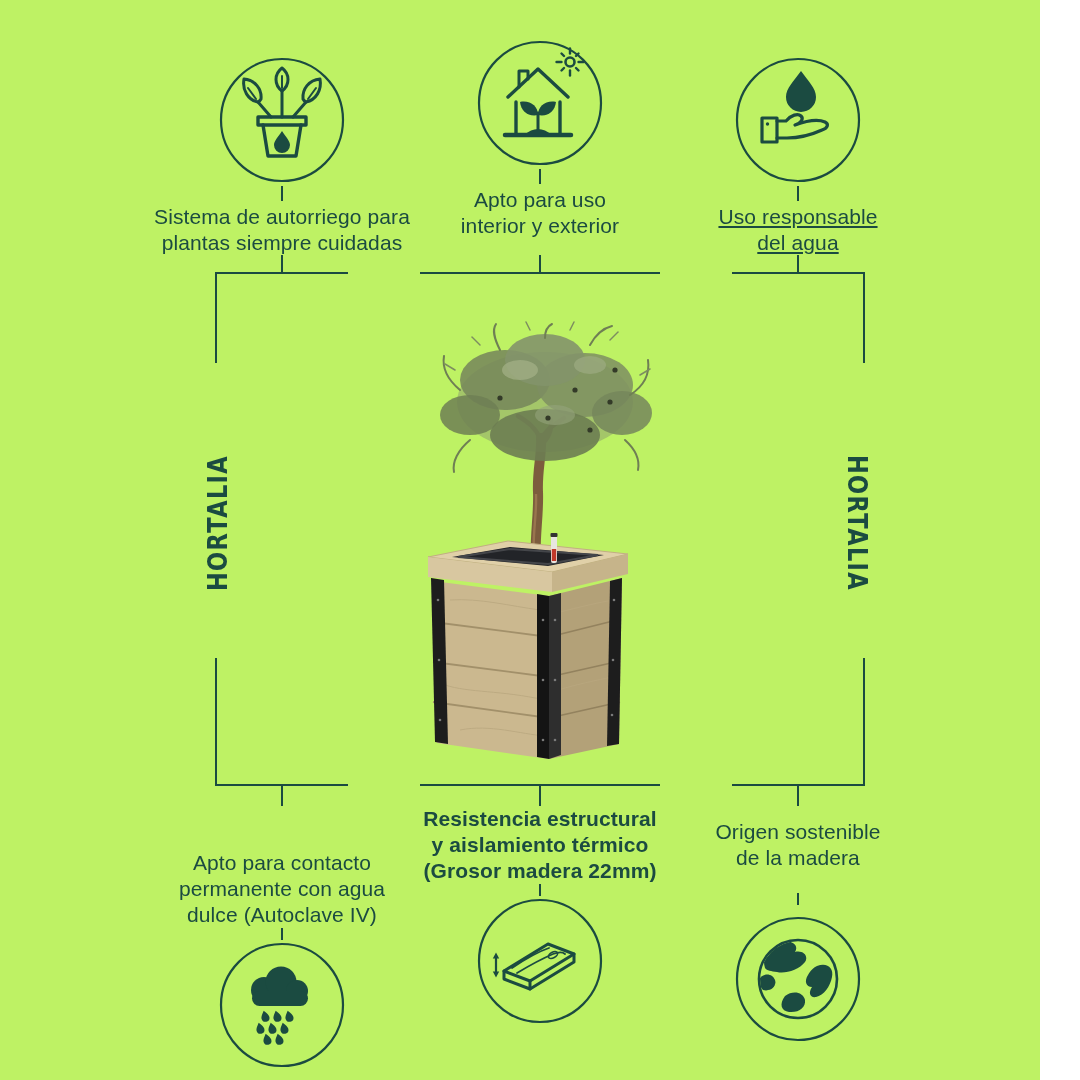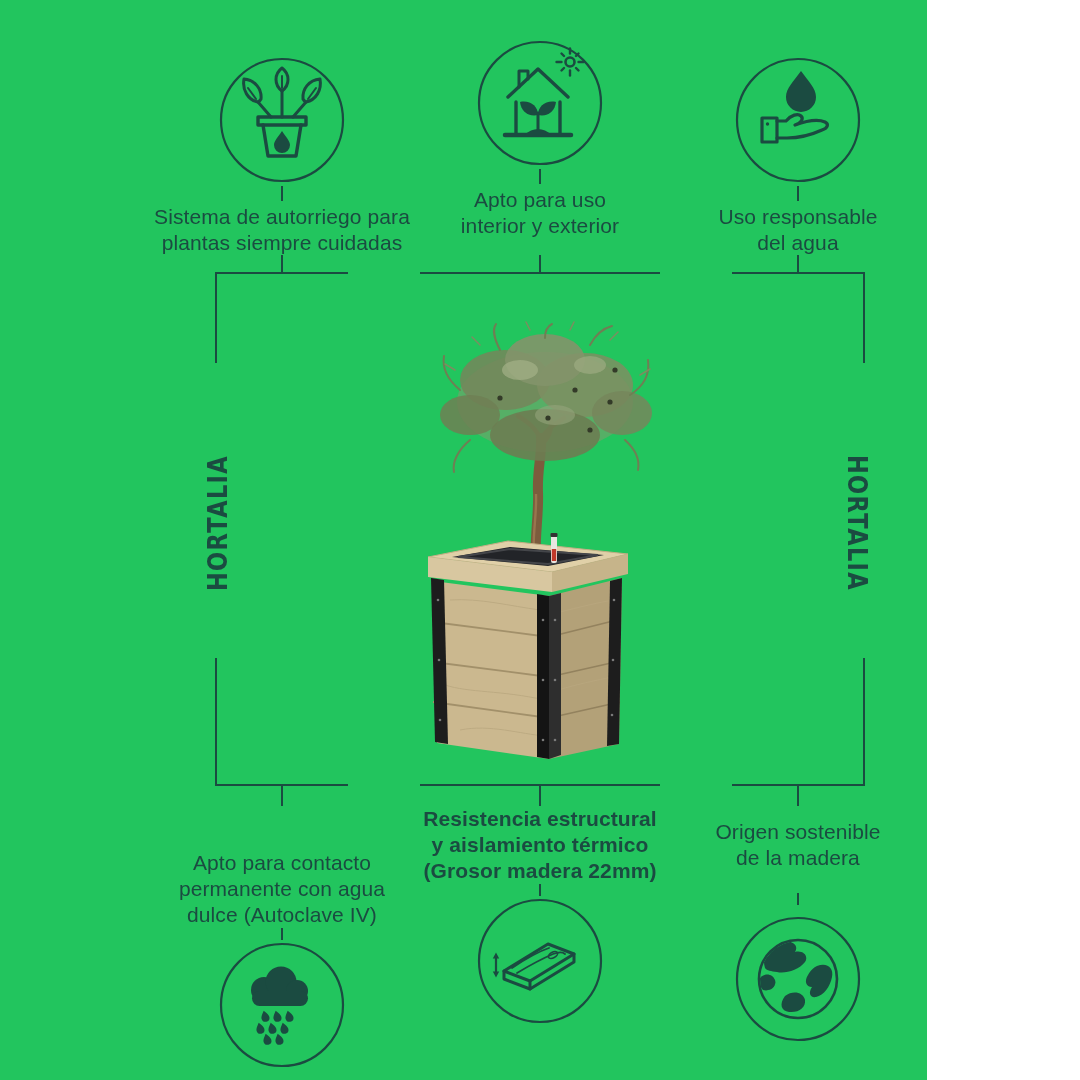--- a/index.html
+++ b/index.html
@@ -1,25 +1,25 @@
 <!DOCTYPE html>
 <html style="--accent: #1b4b41;"><head>
 <meta charset="utf-8">
 <style>
   :root { --accent:#1b4b41; }
   html,body { margin:0; padding:0; background:#fff; }
   .canvas {
-    position:relative; width:927px; height:1080px; background:#22c55e;
+    position:relative; width:1040px; height:1080px; background:#bef264;
     font-family:"Liberation Sans", sans-serif; color:var(--accent); overflow:hidden;
   }
   .lines-overlay { position:absolute; left:0; top:0; width:1080px; height:1080px; pointer-events:none; }
   .feature { position:absolute; width:320px; display:flex; flex-direction:column; align-items:center; }
   .feature.top-1 { left:122px; top:57px; }
   .feature.top-2 { left:380px; top:40px; }
-  .feature.top-3 { left:638px; top:57px; }
+  .feature.top-3 { left:638px; top:57px;text-decoration:underline; }
   .feature.bot-1 { left:122px; top:806px;margin-top:44px; }
   .feature.bot-2 { left:380px; top:806px;font-weight:bold; }
   .feature.bot-3 { left:638px; top:806px;gap:9px; }
   .icon-wrap svg { display:block; }
   .tick { width:2px; background:var(--accent); }
   .tick.t-top { height:15px; margin-top:3px; }
   .tick.t-bot { height:12px; margin-bottom:2px; }
   .feature-label {
     margin:3px 0 0; font-size:21px; line-height:26px; text-align:center;
     white-space:pre-line; color:var(--accent); letter-spacing:0.1px;

